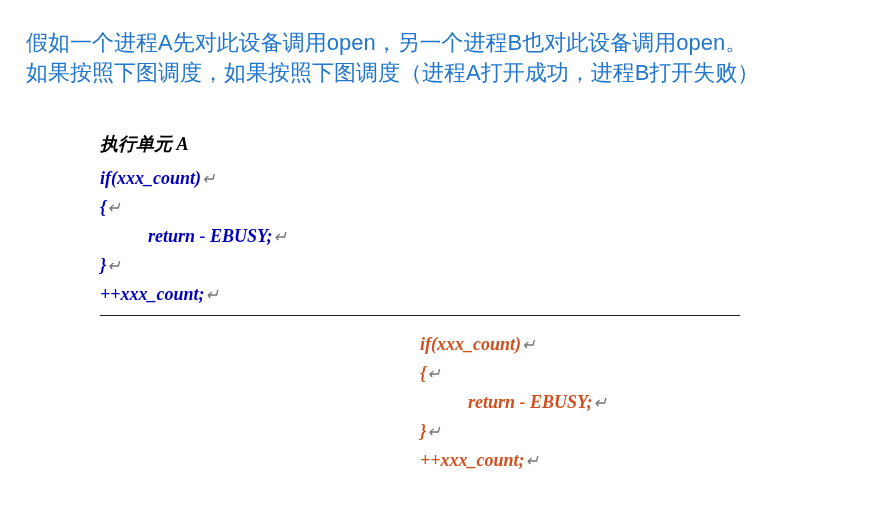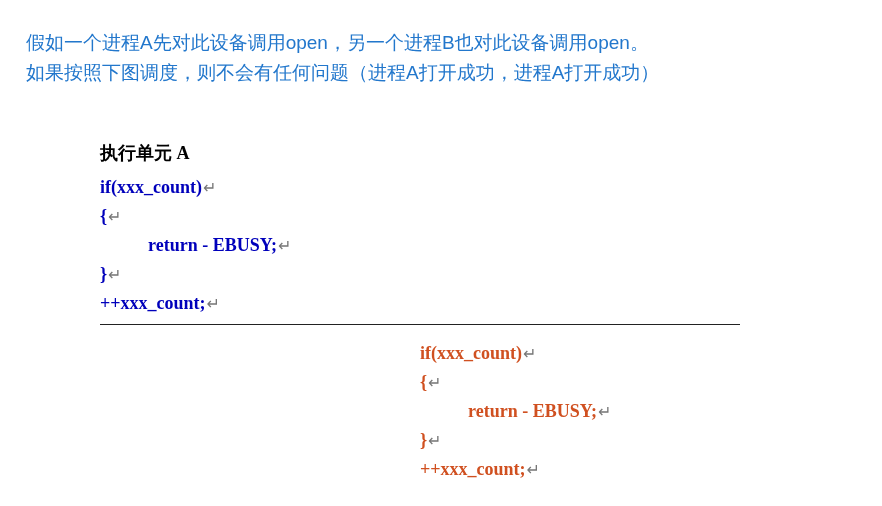--- a/index.html
+++ b/index.html
@@ -9,30 +9,31 @@
       background: #ffffff;
       font-family: "Microsoft YaHei", "SimSun", Arial, sans-serif;
       position: relative;
       overflow: hidden;
     }
     .title-block {
       position: absolute;
       top: 28px;
       left: 26px;
       right: 0;
-      font-size: 19px;
+      font-size: 22px;
       line-height: 30px;
       color: #2277cc;
     }
     .title-line { white-space: nowrap; }
     .table-area {
       position: absolute;
-      top: 141px;
+      top: 132px;
       left: 100px;
       width: 640px;
+      font-style: italic;
     }
     .row {
       display: flex;
       width: 100%;
     }
     .col {
       width: 50%;
       font-size: 18px;
     }
     .header-cell {
@@ -69,21 +70,21 @@
       border-top: 1.5px solid #222;
       margin: 6px 0 14px 0;
       width: 100%;
     }
   </style>
 </head>
 <body>
 
 <div class="title-block">
   <div class="title-line">假如一个进程A先对此设备调用open，另一个进程B也对此设备调用open。</div>
-  <div class="title-line">如果按照下图调度，则不会有任何问题（进程A打开成功，进程A打开成功）</div>
+  <div class="title-line">如果按照下图调度，如果按照下图调度（进程A打开成功，进程B打开失败）</div>
 </div>
 
 <div class="table-area">
 
   <div class="row">
     <div class="col header-cell">
       <span>执行单元 A</span>
     </div>
   </div>
 

